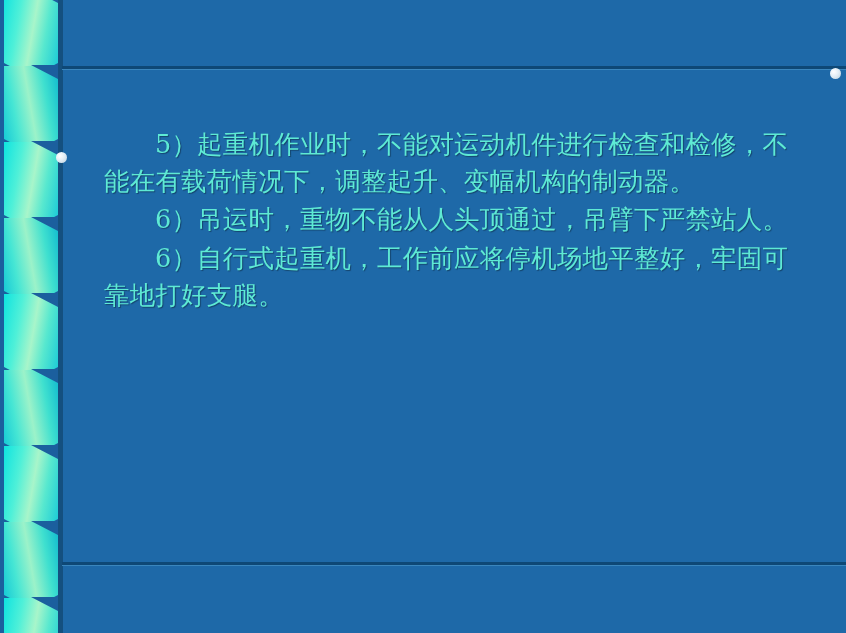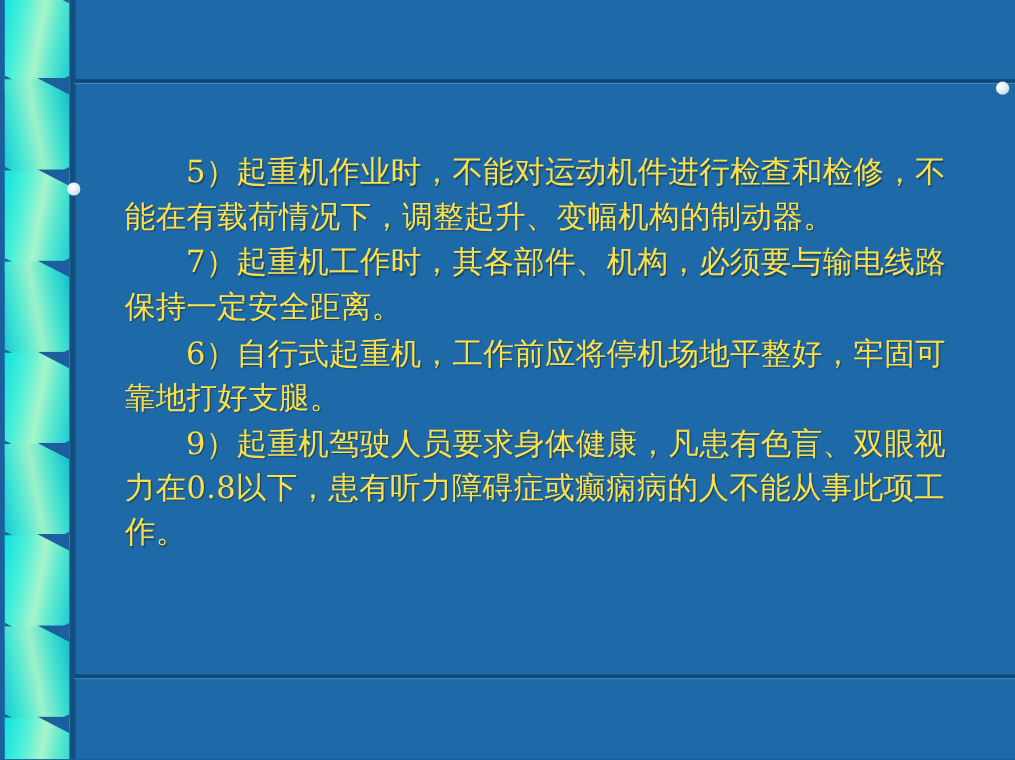--- a/index.html
+++ b/index.html
@@ -83,21 +83,21 @@
   }
   .dot-left  { left: 56px;  top: 152px; }
   .dot-right { left: 830px; top: 68px; }
 
   
   .content {
     position: absolute;
     left: 104px;
     top: 126px;
     width: 690px;
-    color: #fde047;
+    color: #5eead4;
     font-size: 25.5px;
     line-height: 1.44;
     letter-spacing: 0.2px;
     text-shadow: 1px 1px 1px rgba(0,0,0,0.35);
   }
   .para {
     margin: 0 0 2px 0;
     text-indent: 2em;
     white-space: pre-wrap;
   }
@@ -121,18 +121,17 @@
   <div class="band-edge"></div>
 
   <div class="rule rule-top"></div>
   <div class="rule rule-bot"></div>
 
   <div class="dot dot-right"></div>
   <div class="dot dot-left"></div>
 
   <div class="content">
     <p class="para">5）起重机作业时，不能对运动机件进行检查和检修，不能在有载荷情况下，调整起升、变幅机构的制动器。</p>
-    <p class="para">7）起重机工作时，其各部件、机构，必须要与输电线路保持一定安全距离。</p>
+    <p class="para">6）吊运时，重物不能从人头顶通过，吊臂下严禁站人。</p>
     <p class="para">6）自行式起重机，工作前应将停机场地平整好，牢固可靠地打好支腿。</p>
-    <p class="para">9）起重机驾驶人员要求身体健康，凡患有色盲、双眼视力在0.8以下，患有听力障碍症或癫痫病的人不能从事此项工作。</p>
   </div>
 
 </div>
 
 </body></html>

